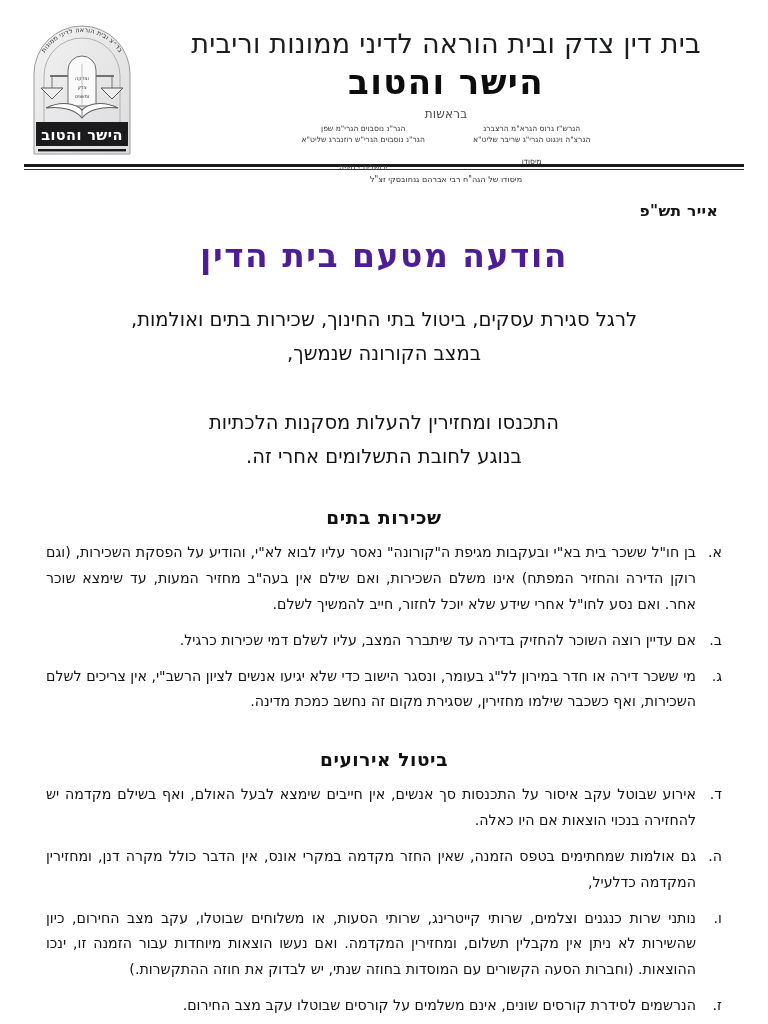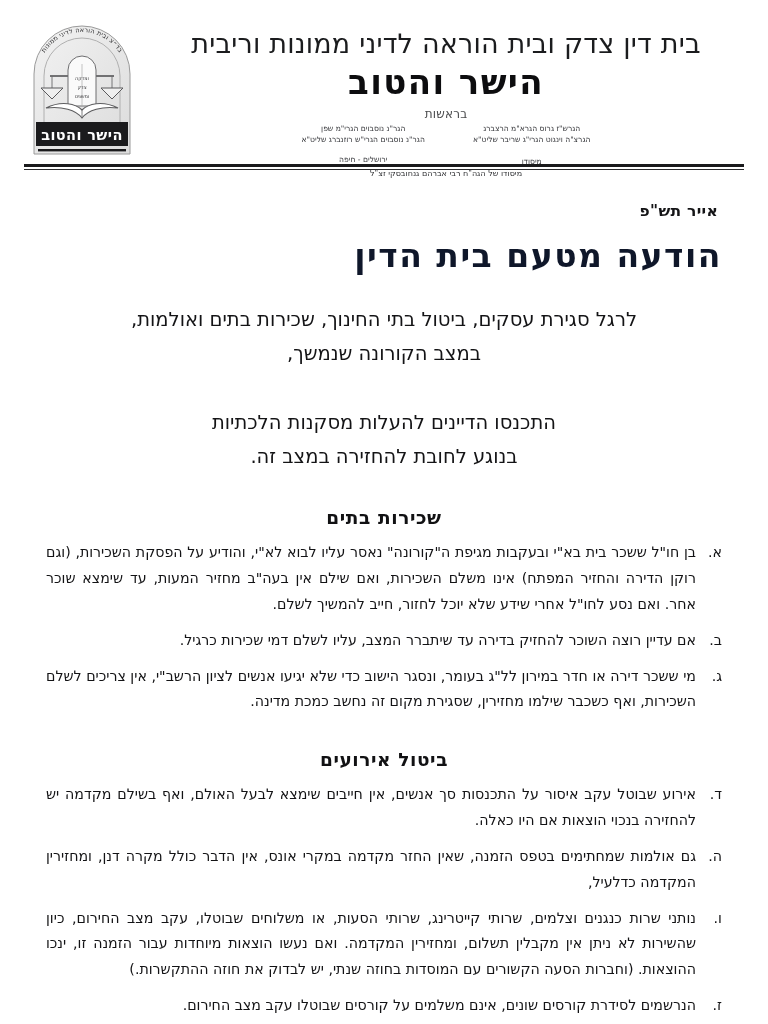--- a/index.html
+++ b/index.html
@@ -82,21 +82,21 @@
   }
   .dayanim-col div {
     font-size: 7.6px;
     line-height: 1.55;
     color: #35363a;
     white-space: nowrap;
   }
   .city-line {
     font-size: 6.6px;
     color: #6d6e71;
-    margin-top: 8px;
+    margin-top: 16px;
   }
   .founder-label {
     font-size: 7px;
     color: #4a4b4d;
     margin-top: 10px;
   }
   .founder-line {
     font-size: 8px;
     color: #2d2e31;
     margin-top: 1px;
@@ -135,25 +135,25 @@
     text-align: right;
     font-size: 15.5px;
     font-weight: 700;
     color: #141416;
     letter-spacing: .3px;
     margin: 14px 0 0 0;
     padding-right: 4px;
   }
 
   .doc-title {
-    text-align: right;
+    text-align: center;
     font-size: 33px;
     font-weight: 700;
     letter-spacing: 1.5px;
-    color: #0f172a;
+    color: #4c1d95;
     margin: 16px 0 0 0;
   }
 
   .lead {
     text-align: center;
     font-size: 19.5px;
     line-height: 1.72;
     color: #141416;
     margin: 28px auto 0 auto;
     max-width: 600px;
@@ -290,22 +290,22 @@
     <div class="date-line">אייר תש"פ</div>
 
     <h1 class="doc-title">הודעה מטעם בית הדין</h1>
 
     <div class="lead">
       <div>לרגל סגירת עסקים, ביטול בתי החינוך, שכירות בתים ואולמות,</div>
       <div>במצב הקורונה שנמשך,</div>
     </div>
 
     <div class="lead-2">
-      <div>התכנסו הדיינים להעלות מסקנות הלכתיות</div>
-      <div>בנוגע לחובת להחזירה במצב זה.</div>
+      <div>התכנסו ומחזירין להעלות מסקנות הלכתיות</div>
+      <div>בנוגע לחובת התשלומים אחרי זה.</div>
     </div>
 
     <div class="section">
       <div class="section-title">שכירות בתים</div>
       <ul class="clause-list">
         <li class="clause">
           <span class="clause-marker">א.</span>
           <span class="clause-text">בן חו"ל ששכר בית בא"י ובעקבות מגיפת ה"קורונה" נאסר עליו לבוא לא"י, והודיע על הפסקת השכירות, (וגם רוקן הדירה והחזיר המפתח) אינו משלם השכירות, ואם שילם אין בעה"ב מחזיר המעות, עד שימצא שוכר אחר. ואם נסע לחו"ל אחרי שידע שלא יוכל לחזור, חייב להמשיך לשלם.</span>
         </li>
         <li class="clause">

